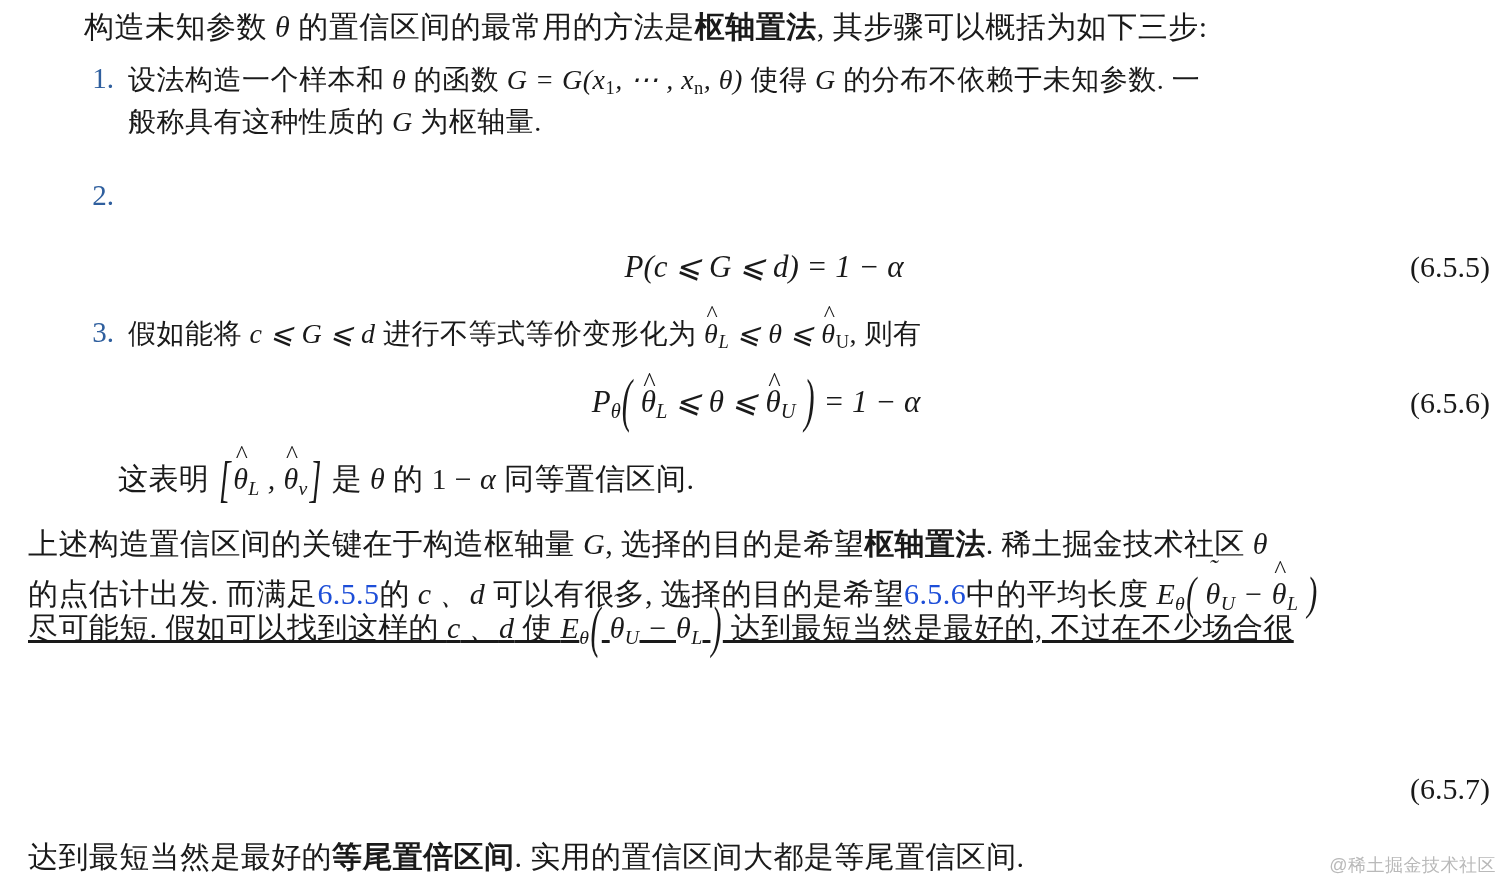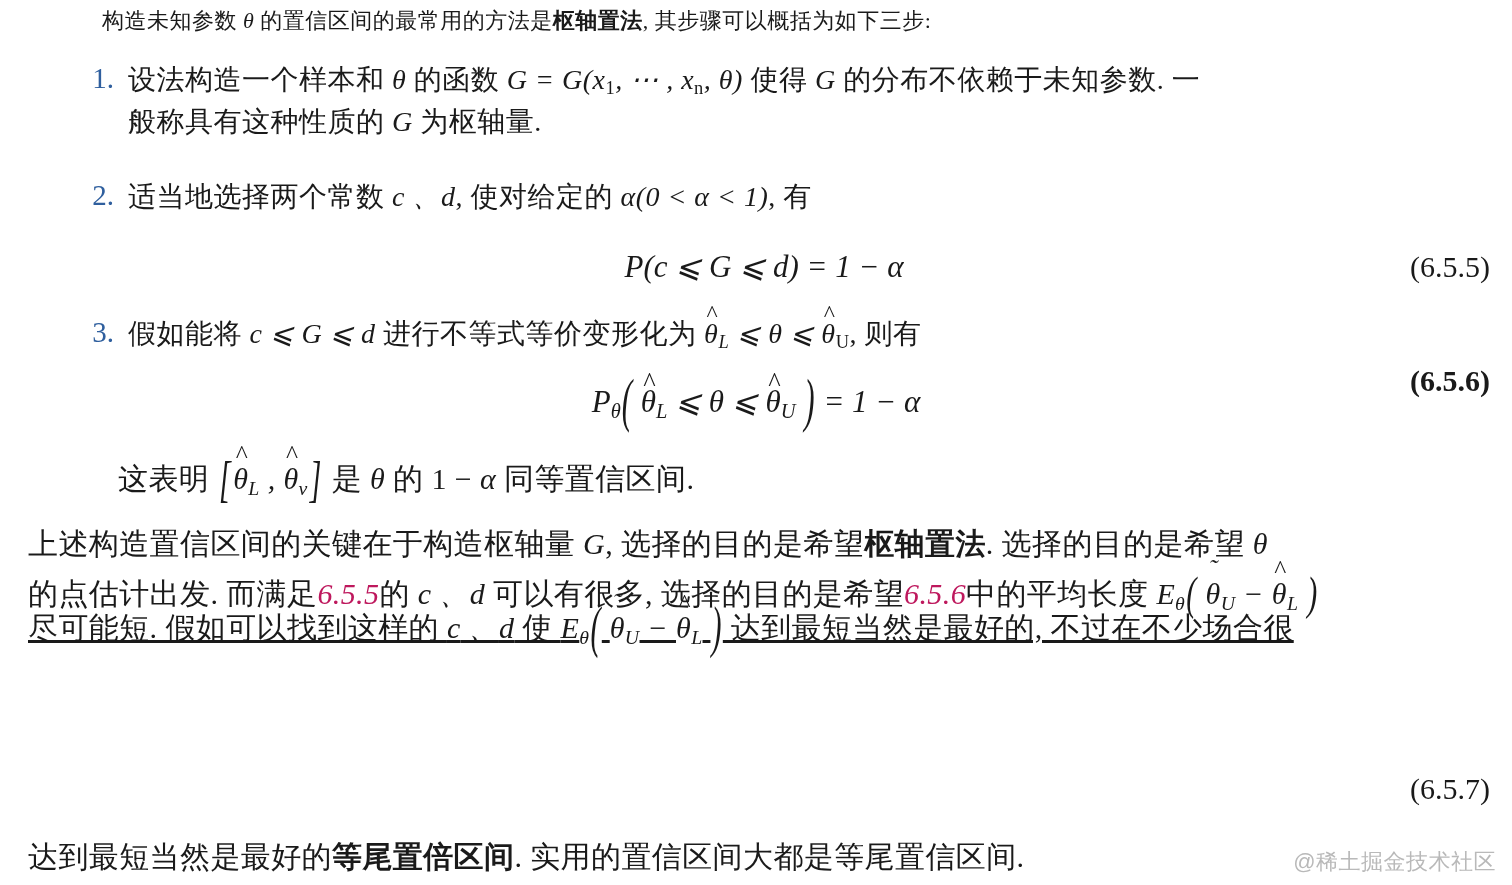--- a/index.html
+++ b/index.html
@@ -17,24 +17,24 @@
   }
   .page {
     position: relative;
     width: 1512px;
     height: 885px;
     padding: 0;
     box-sizing: border-box;
   }
   .intro {
     position: absolute;
-    left: 102px;
+    left: 84px;
     top: 6px;
     width: 1400px;
-    font-size: 22px;
+    font-size: 30px;
     line-height: 1.38;
     letter-spacing: 0.5px;
   }
   .bold {
     font-weight: bold;
   }
   .list {
     position: absolute;
     left: 70px;
     top: 60px;
@@ -127,29 +127,28 @@
   }
   .para {
     position: absolute;
     left: 28px;
     width: 1465px;
     font-size: 30px;
     line-height: 1.62;
     letter-spacing: 0.4px;
   }
   .ref {
-    color: #be185d;
-    font-style: italic;
+    color: #1d4ed8;
   }
   .watermark {
     position: absolute;
     right: 16px;
     bottom: 8px;
     color: #b9b9b9;
-    font-size: 22px;
+    font-size: 18px;
     font-family: "Liberation Sans", sans-serif;
     letter-spacing: 0.5px;
     text-align: center;
   }
 </style>
 </head>
 <body>
 
 <div class="page">
 
@@ -162,51 +161,48 @@
     <div class="item" style="margin-bottom:6px;">
       <div class="num">1.</div>
       <div class="itemtext">
         <span>设法构造一个样本和 </span><span class="mathit">θ</span><span> 的函数 </span><span class="mathit"><i>G</i> = <i>G</i>(<i>x</i><span class="sub" style="font-style:normal;">1</span>, ⋯ , <i>x</i><span class="sub" style="font-style:normal;"><b style="font-weight:normal;">n</b></span>, <i>θ</i>)</span><span> 使得 </span><span class="mathit">G</span><span> 的分布不依赖于未知参数. 一</span><br>
         <span>般称具有这种性质的 <span class="mathit">G</span> 为枢轴量.</span>
       </div>
     </div>
 
     <div class="item" style="margin-top:34px;">
       <div class="num">2.</div>
-      <div class="itemtext">
-        <span>适当地选择两个常数 </span><span class="mathit"><i>c</i> 、<i>d</i></span><span>, 使对给定的 </span><span class="mathit"><i>α</i>(0 &lt; <i>α</i> &lt; 1)</span><span>, 有</span>
-      </div>
     </div>
   </div>
 
   <div class="eqline" style="top:248px;padding-left:8px;">
     <span class="mathit"><i>P</i>(<i>c</i> ⩽ <i>G</i> ⩽ <i>d</i>) = 1 − <i>α</i></span>
   </div>
   <div class="eqnum" style="top:250px;margin-left:29px;">(6.5.5)</div>
 
   <div class="list" style="top:314px;">
     <div class="item">
       <div class="num">3.</div>
       <div class="itemtext">
         <span>假如能将 </span><span class="mathit"><i>c</i> ⩽ <i>G</i> ⩽ <i>d</i></span><span> 进行不等式等价变形化为 </span><span class="mathit"><span class="hat"><span class="hatmark">^</span><i>θ</i></span><span class="sub">L</span> ⩽ <i>θ</i> ⩽ <span class="hat"><span class="hatmark">^</span><i>θ</i></span><span class="subup">U</span></span><span>, 则有</span>
       </div>
     </div>
   </div>
 
   <div class="eqline" style="top:383px;">
     <span class="mathit"><i>P</i><span class="sub">θ</span><span class="bigparen">(</span>&nbsp;<span class="hat"><span class="hatmark">^</span><i>θ</i></span><span class="sub">L</span> ⩽ <i>θ</i> ⩽ <span class="hat"><span class="hatmark">^</span><i>θ</i></span><span class="sub">U</span>&nbsp;<span class="bigparen">)</span> = 1 − <i>α</i></span>
   </div>
-  <div class="eqnum" style="top:364px;font-weight:bold;">(6.5.6)</div>
+  <div class="eqnum" style="top:386px;">(6.5.6)</div>
 
   <div class="para" style="top:455px; left:118px;">
     <span>这表明 </span><span class="mathit"><span class="bigbrack">[</span><span class="hat"><span class="hatmark">^</span><i>θ</i></span><span class="sub">L</span> , <span class="hat"><span class="hatmark">^</span><i>θ</i></span><span class="sub">v</span><span class="bigbrack">]</span></span><span> 是 <span class="mathit"><i>θ</i></span> 的 <span class="mathup">1 − <i>α</i></span> 同等置信区间.</span>
   </div>
 
   <div class="para" style="top:520px;">
-    <span>上述构造置信区间的关键在于构造枢轴量 </span><span class="mathit">G</span><span>, 选择的目的是希望</span><span class="bold">枢轴置法</span><span>. 选择的目的是希望 </span><span class="mathit">θ</span>
+    <span>上述构造置信区间的关键在于构造枢轴量 </span><span class="mathit">G</span><span>, 选择的目的是希望</span><span class="bold">枢轴置法</span><span>. 稀土掘金技术社区 </span><span class="mathit">θ</span>
   </div>
 
   <div class="para" style="top:570px;">
     <span>的点估计出发. 而满足</span><span class="ref">6.5.5</span><span>的 </span><span class="mathit"><i>c</i> 、<i>d</i></span><span> 可以有很多, 选择的目的是希望</span><span class="ref">6.5.6</span><span>中的平均长度 </span><span class="mathit"><i>E</i><span class="sub">θ</span><span class="medparen">(</span>&nbsp;<span class="hat tilde"><span class="hatmark">˜</span><i>θ</i></span><span class="sub">U</span> − <span class="hat"><span class="hatmark">^</span><i>θ</i></span><span class="sub">L</span>&nbsp;<span class="medparen">)</span></span>
   </div>
 
   <div class="para" style="top:604px;text-decoration:underline;">
     <span>尽可能短. 假如可以找到这样的 </span><span class="mathit"><i>c</i> 、<i>d</i></span><span> 使 </span><span class="mathit"><i>E</i><span class="sub">θ</span><span class="bigparen">(</span>&nbsp;<span class="hat tilde"><span class="hatmark">˜</span><i>θ</i></span><span class="sub">U</span> − <span class="hat"><span class="hatmark">^</span><i>θ</i></span><span class="sub">L</span>&nbsp;<span class="bigparen">)</span></span><span> 达到最短当然是最好的, 不过在不少场合很</span>
   </div>
 

